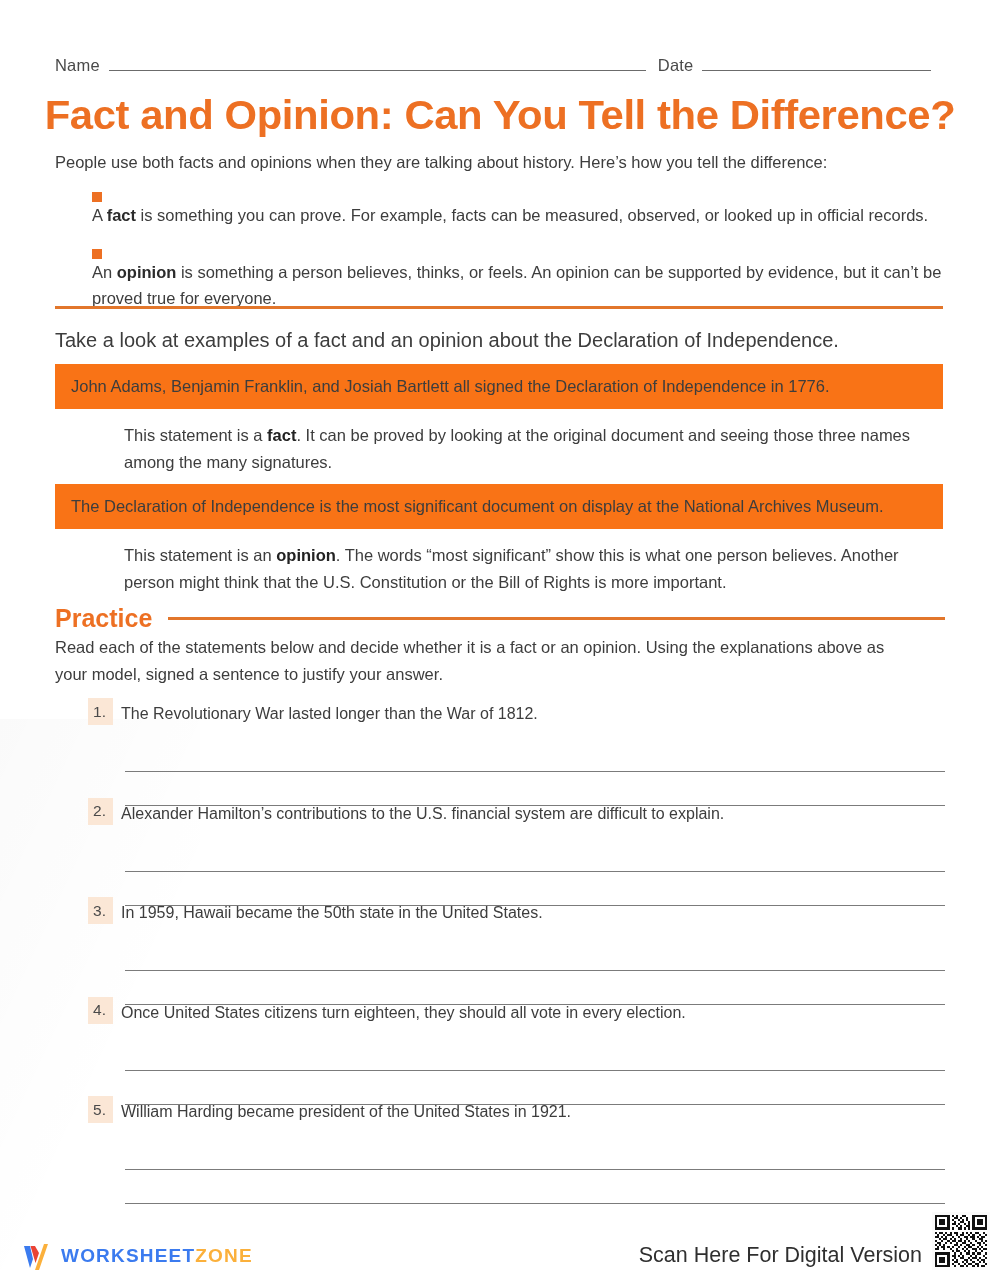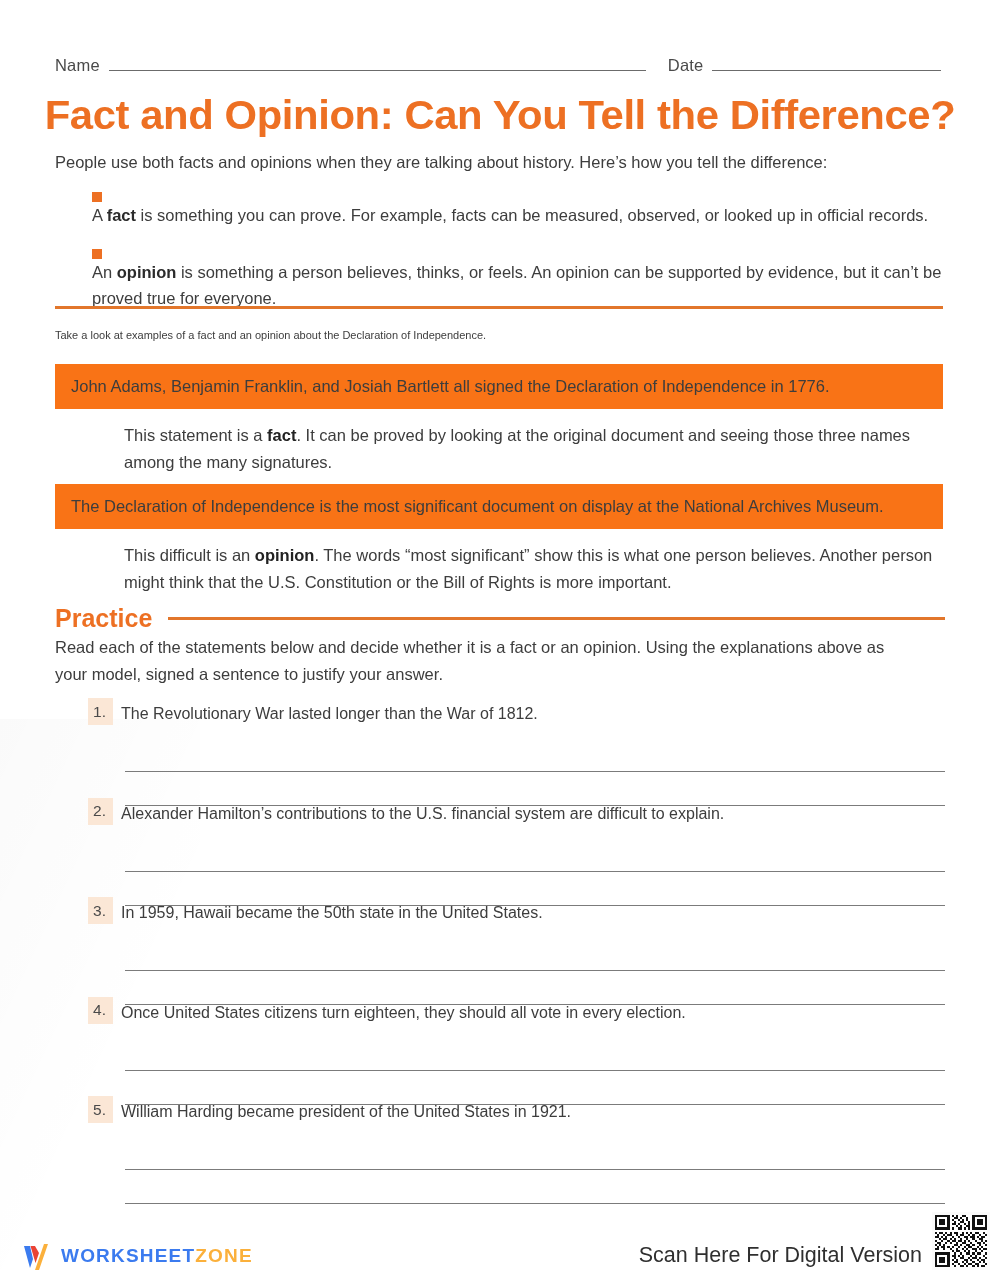--- a/index.html
+++ b/index.html
@@ -49,21 +49,21 @@
   .name-label, .date-label {
     white-space: nowrap;
     letter-spacing: .2px;
   }
   .rule-name {
     flex: 0 0 537px;
     border-bottom: 1.6px solid #6b6b6b;
     margin: 0 0 0 9px;
     height: 13px;
   }
-  .date-label { margin-left: 22px; }
+  .date-label { margin-left: 12px; }
   .rule-date {
     flex: 0 0 229px;
     border-bottom: 1.6px solid #6b6b6b;
     margin-left: 9px;
     height: 13px;
   }
 
   
   .title {
     position: absolute;
@@ -123,21 +123,21 @@
     height: 3px;
     background: #E2762B;
   }
 
   
   .examples-lead {
     position: absolute;
     left: 55px;
     top: 329px;
     width: 890px;
-    font-size: 11px;
+    font-size: 20px;
     color: #3d3d3d;
   }
 
   .stmt-box {
     position: absolute;
     left: 55px;
     width: 888px;
     background: #f97316;
     box-sizing: border-box;
     padding: 13px 16px;
@@ -302,21 +302,21 @@
   </div>
 
   <div class="divider-full"></div>
 
   <div class="examples-lead">Take a look at examples of a fact and an opinion about the Declaration of Independence.</div>
 
   <div class="stmt-box b1">John Adams, Benjamin Franklin, and Josiah Bartlett all signed the Declaration of Independence in 1776.</div>
   <div class="explain e1"><span>This statement is a </span><b>fact</b><span>. It can be proved by looking at the original document and seeing those three names among the many signatures.</span></div>
 
   <div class="stmt-box b2">The Declaration of Independence is the most significant document on display at the National Archives Museum.</div>
-  <div class="explain e2"><span>This difficult is an </span><b>opinion</b><span>. The words “most significant” show this is what one person believes. Another person might think that the U.S. Constitution or the Bill of Rights is more important.</span></div>
+  <div class="explain e2"><span>This statement is an </span><b>opinion</b><span>. The words “most significant” show this is what one person believes. Another person might think that the U.S. Constitution or the Bill of Rights is more important.</span></div>
 
   <div class="practice-head">
     <span class="practice-title">Practice</span>
     <span class="practice-rule"></span>
   </div>
   <div class="practice-instr">Read each of the statements below and decide whether it is a fact or an opinion. Using the explanations above as your model, signed a sentence to justify your answer.</div>
 
   <div class="questions">
 
     <div class="q-item">

